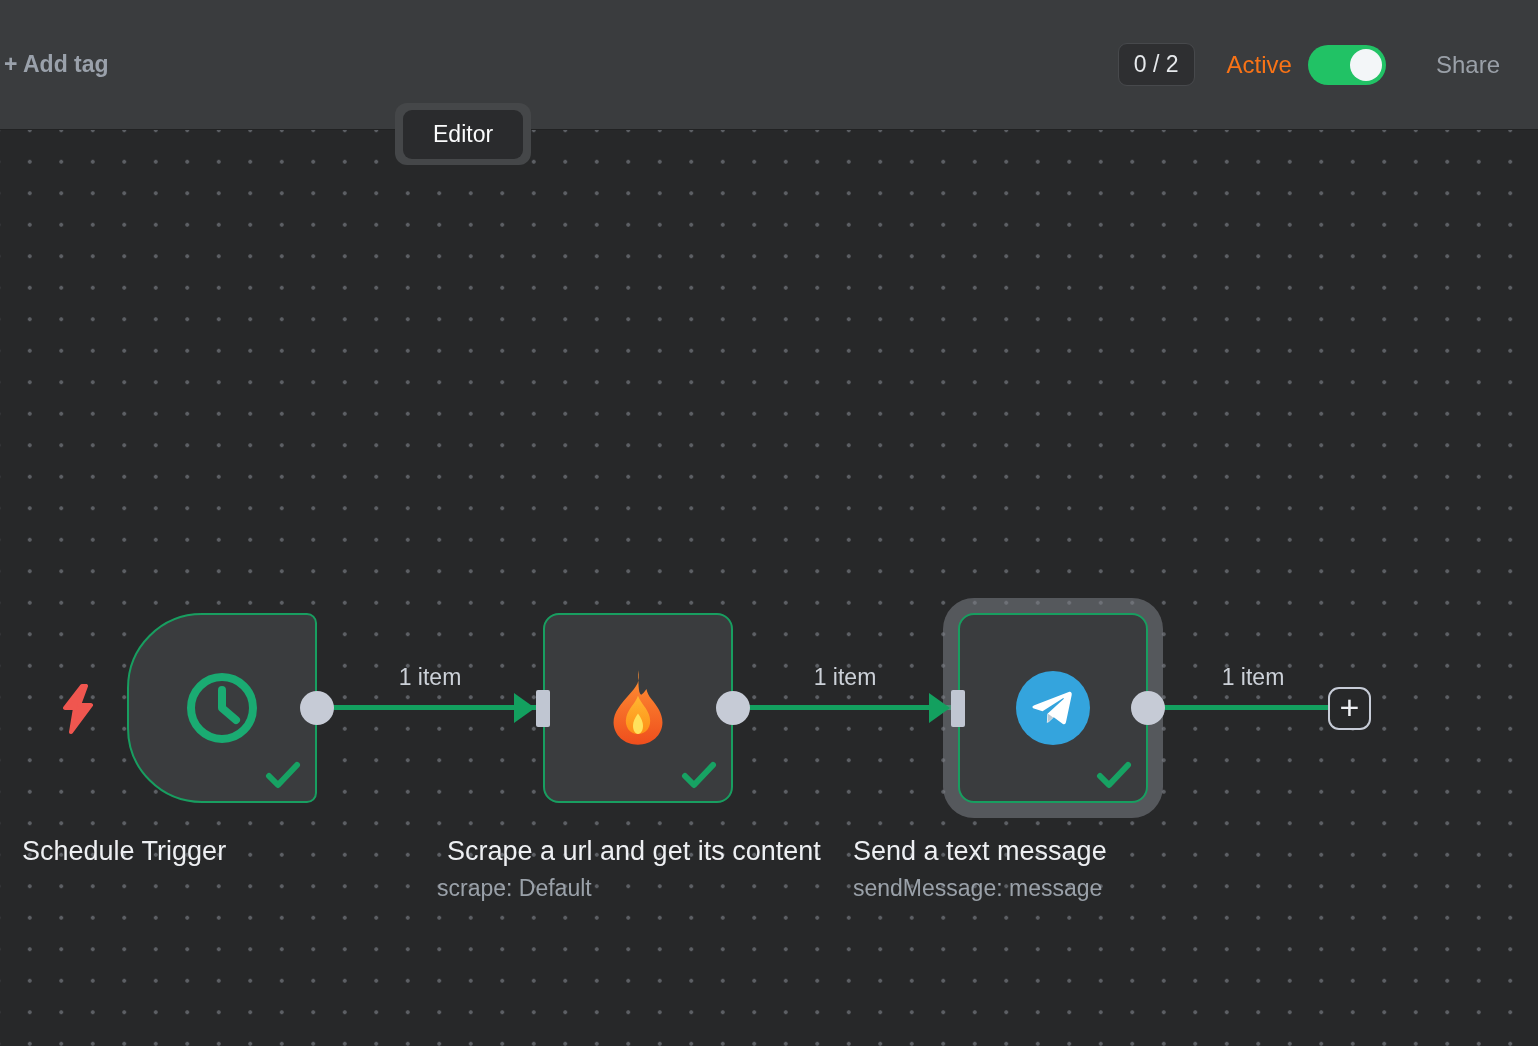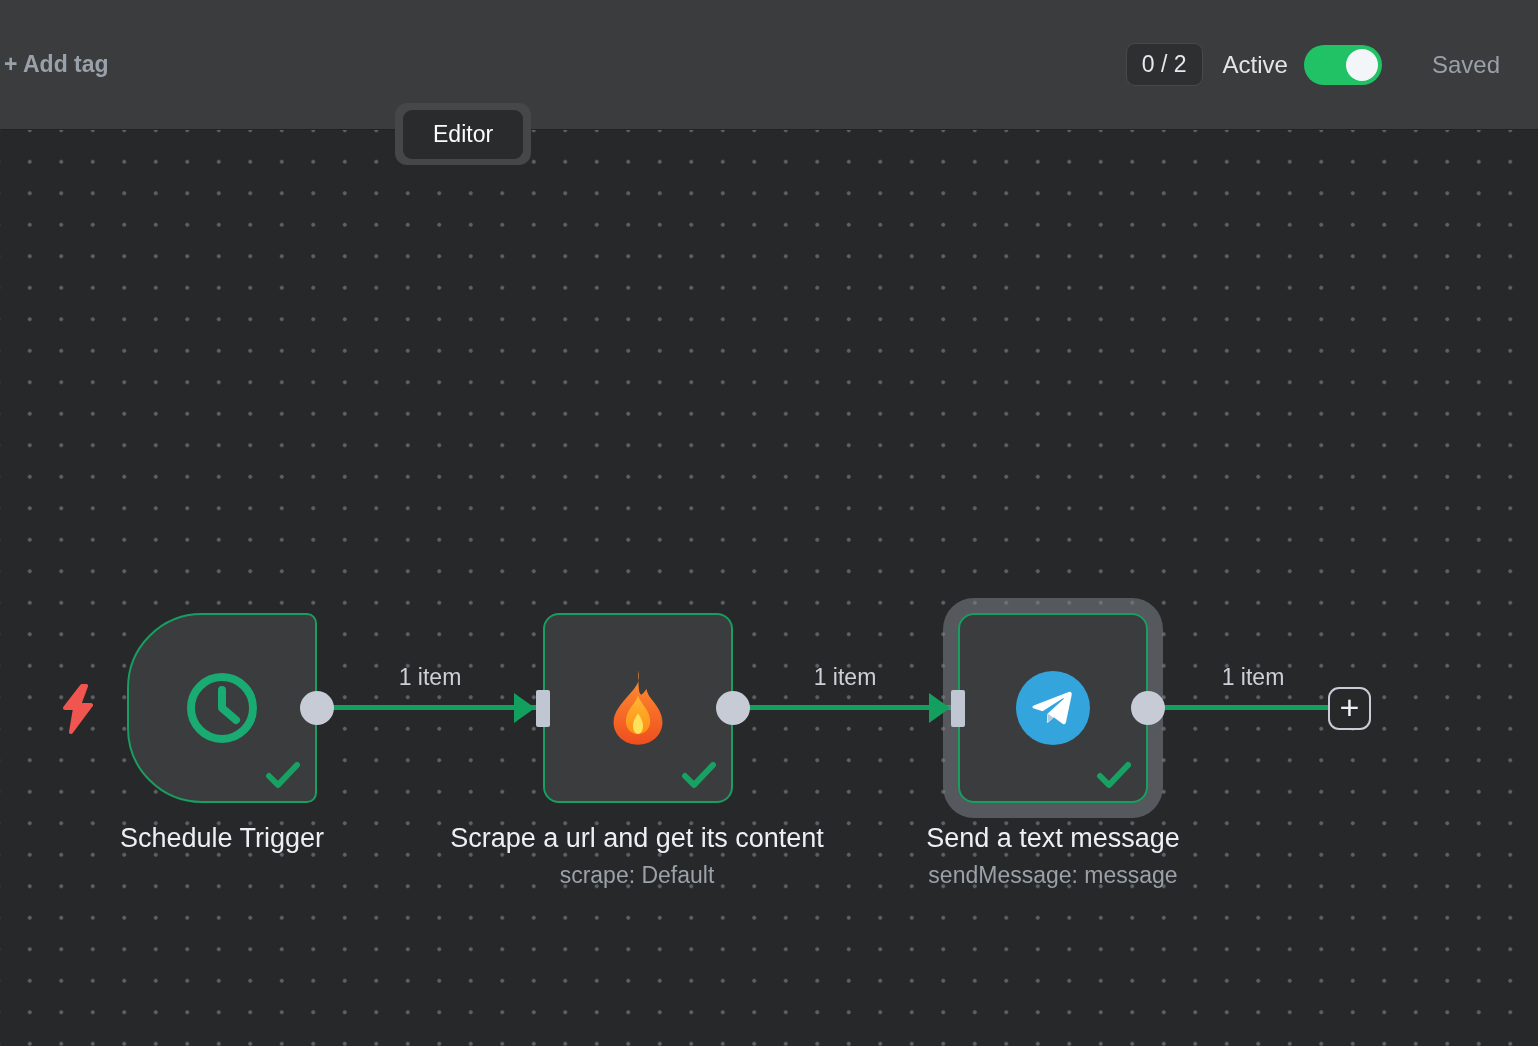--- a/index.html
+++ b/index.html
@@ -34,22 +34,22 @@
   }
   .count-badge {
     background: #2e2f31;
     border: 1px solid #47494c;
     border-radius: 9px;
     padding: 7px 15px;
     font-size: 23px;
     color: #e6e9ec;
   }
   .active-label {
-    margin-left: 20px;
-    color: #e5e5e5;
+    margin-left: 32px;
+    color: #f97316;
     font-size: 24px;
     font-weight: 500;
   }
   .toggle {
     margin-left: 16px;
     width: 78px;
     height: 40px;
     border-radius: 20px;
     background: #21c265;
     position: relative;
@@ -188,22 +188,23 @@
     font-weight: 300;
     line-height: 36px;
     text-align: center;
     cursor: pointer;
     z-index: 3;
   }
 
   .node-label {
     position: absolute;
     width: 400px;
-    text-align: center;
+    text-align: left;
     z-index: 2;
+    margin-top: 13px;
   }
   .node-label .title {
     font-size: 27px;
     font-weight: 500;
     color: #edeff2;
     line-height: 40px;
   }
   .node-label .subtitle {
     margin-top: 4px;
     font-size: 23px;
@@ -220,21 +221,21 @@
 <body>
 
 <header class="topbar">
   <div class="add-tag">+ Add tag</div>
   <div class="topbar-right">
     <span class="count-badge">0 / 2</span>
     <span class="active-label">Active</span>
     <div class="toggle">
       <div class="knob"></div>
     </div>
-    <span class="saved-label">Saved</span>
+    <span class="saved-label">Share</span>
   </div>
 </header>
 
 <nav class="tabbar">
   <div class="tab active">Editor</div>
 </nav>
 
 <main class="canvas">
 
   <svg class="bolt-icon" width="40" height="50" viewBox="0 0 40 50">

